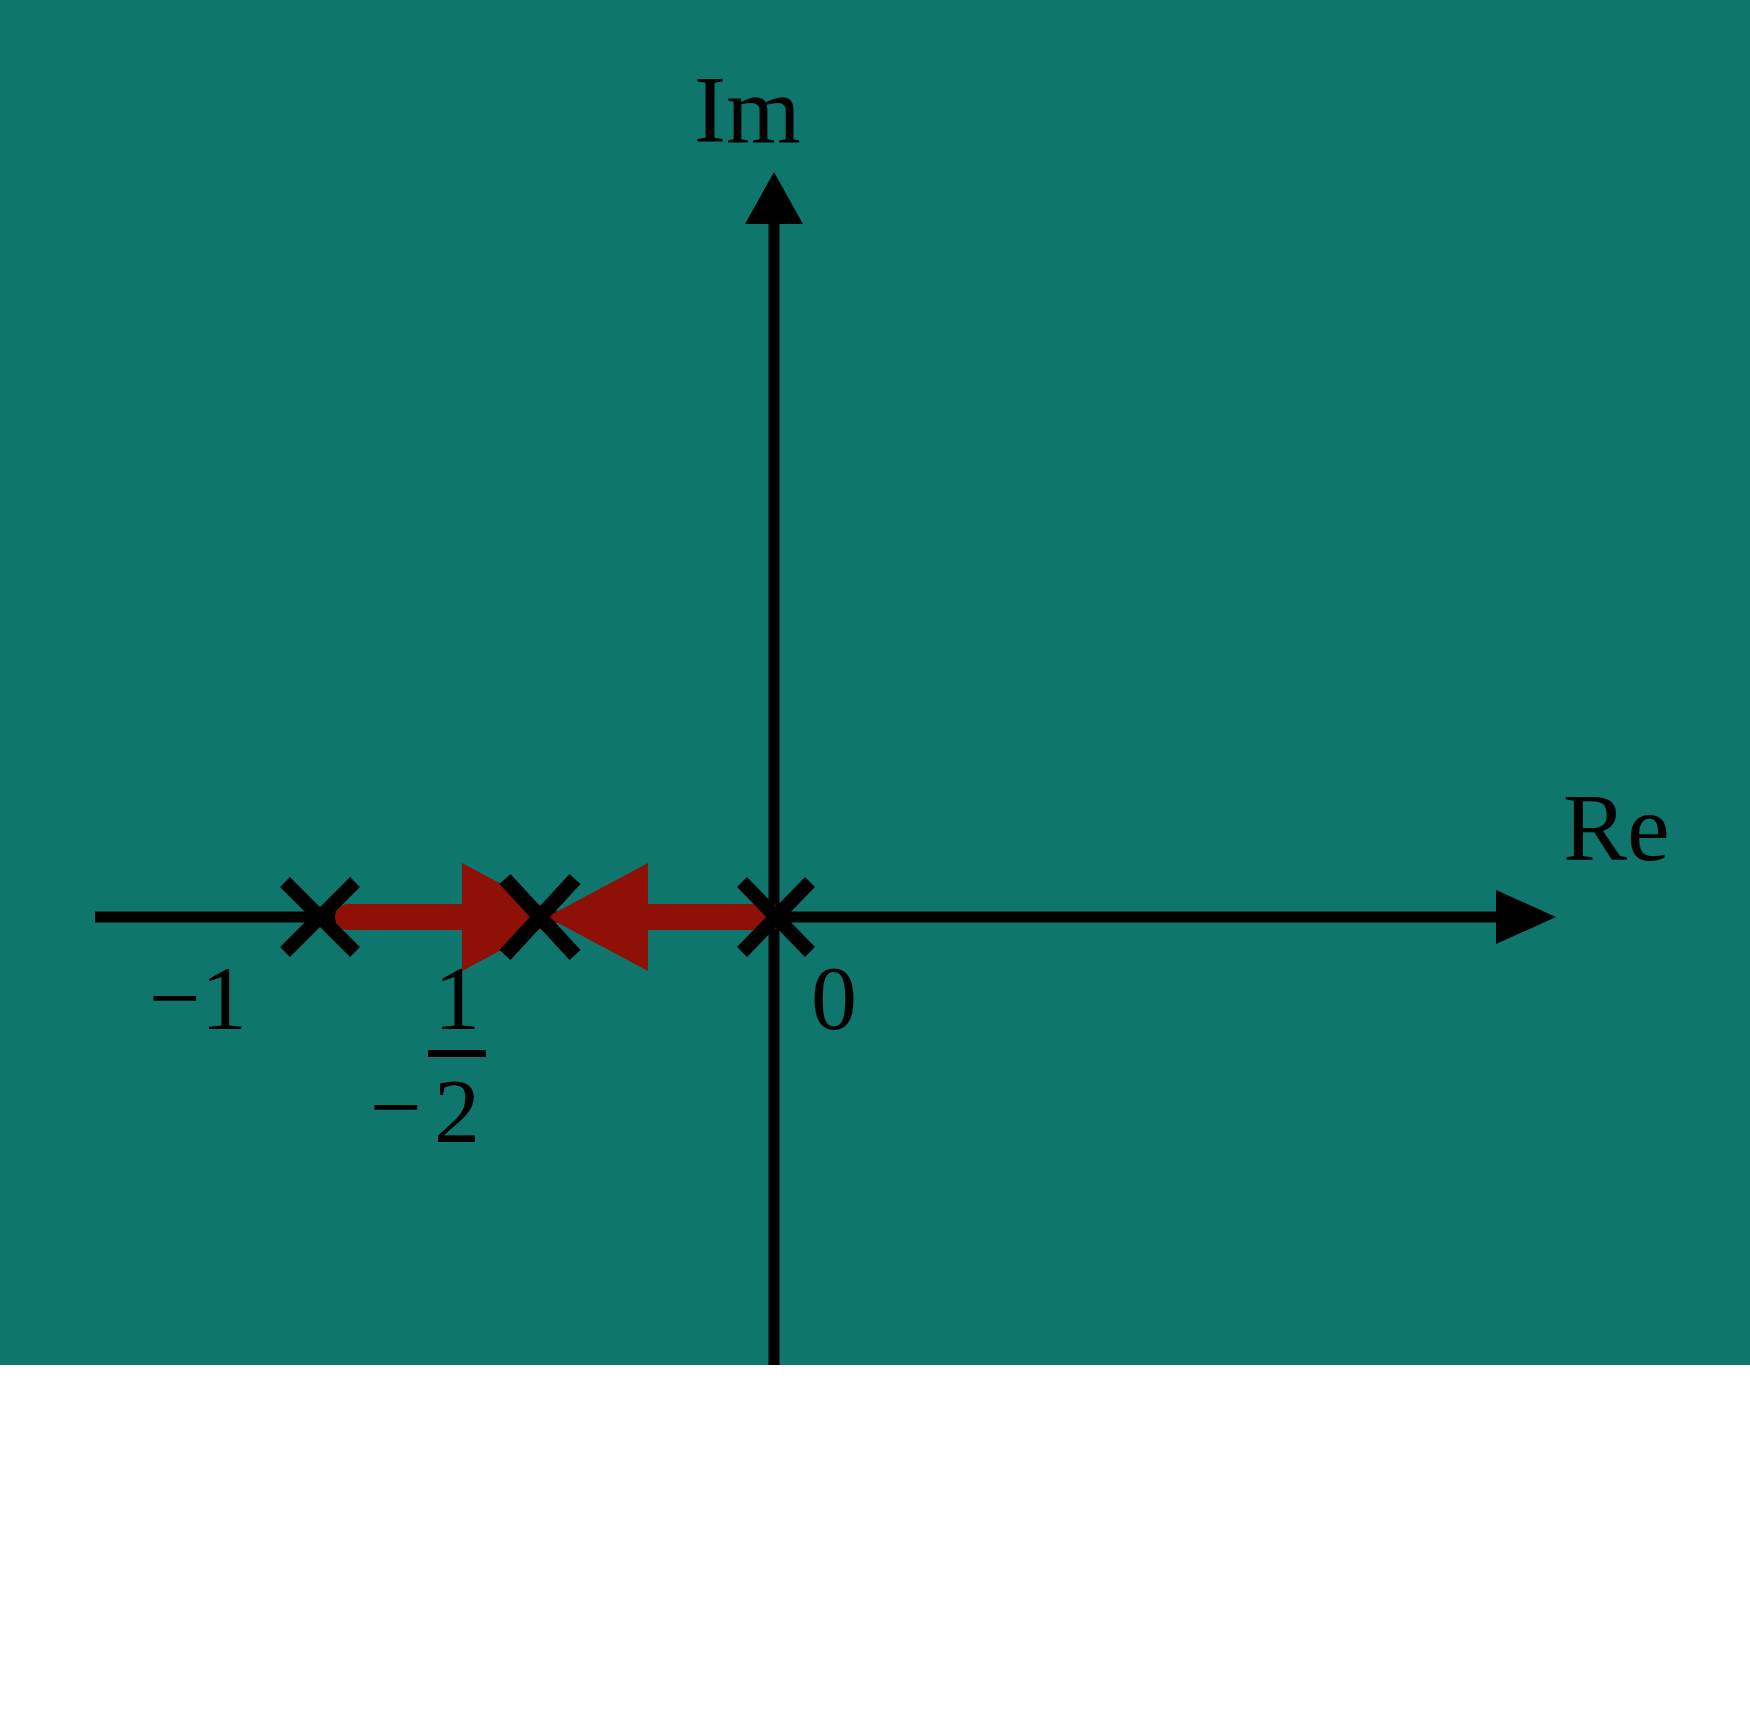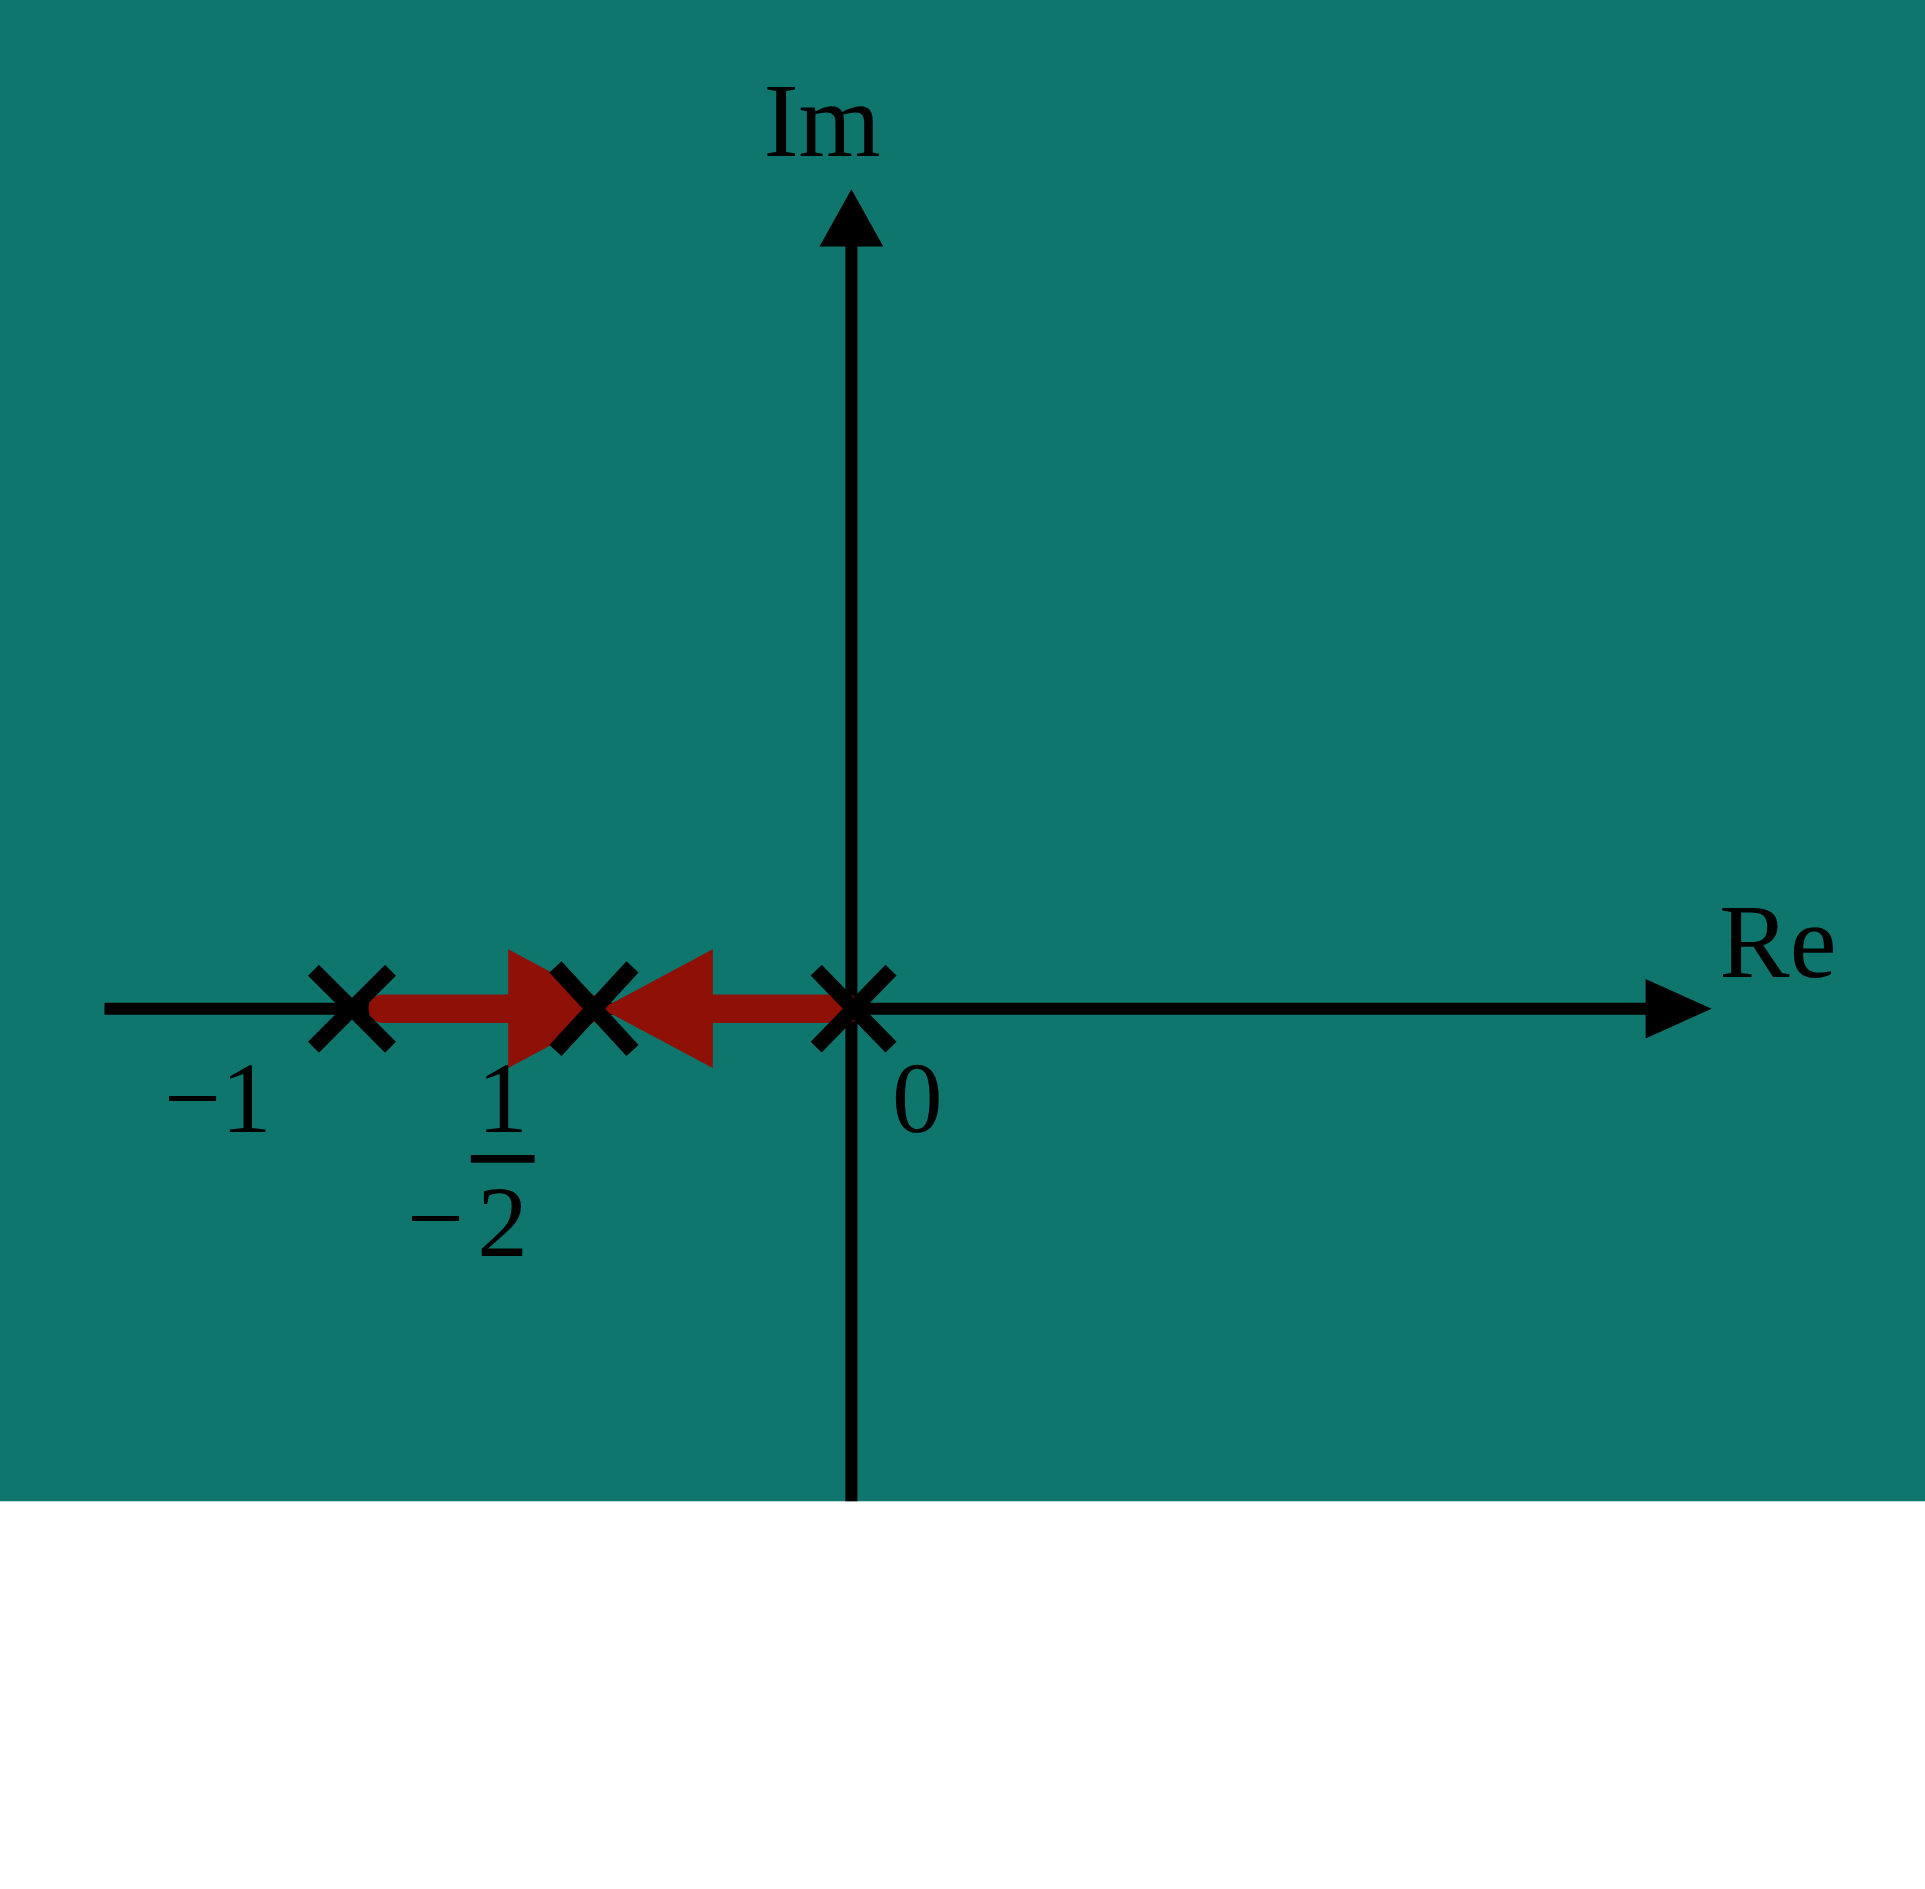--- a/index.html
+++ b/index.html
@@ -33,21 +33,21 @@
     line-height: 1;
     user-select: none;
   }
   #label-im {
     left: 694px;
     top: 62px;
     font-size: 96px;
   }
   #label-re {
     left: 1563px;
-    top: 808px;
+    top: 780px;
     font-size: 96px;
   }
   #label-zero {
     left: 811px;
     top: 952px;
     font-size: 92px;
   }
   #label-minus-one {
     left: 149px;
     top: 952px;

